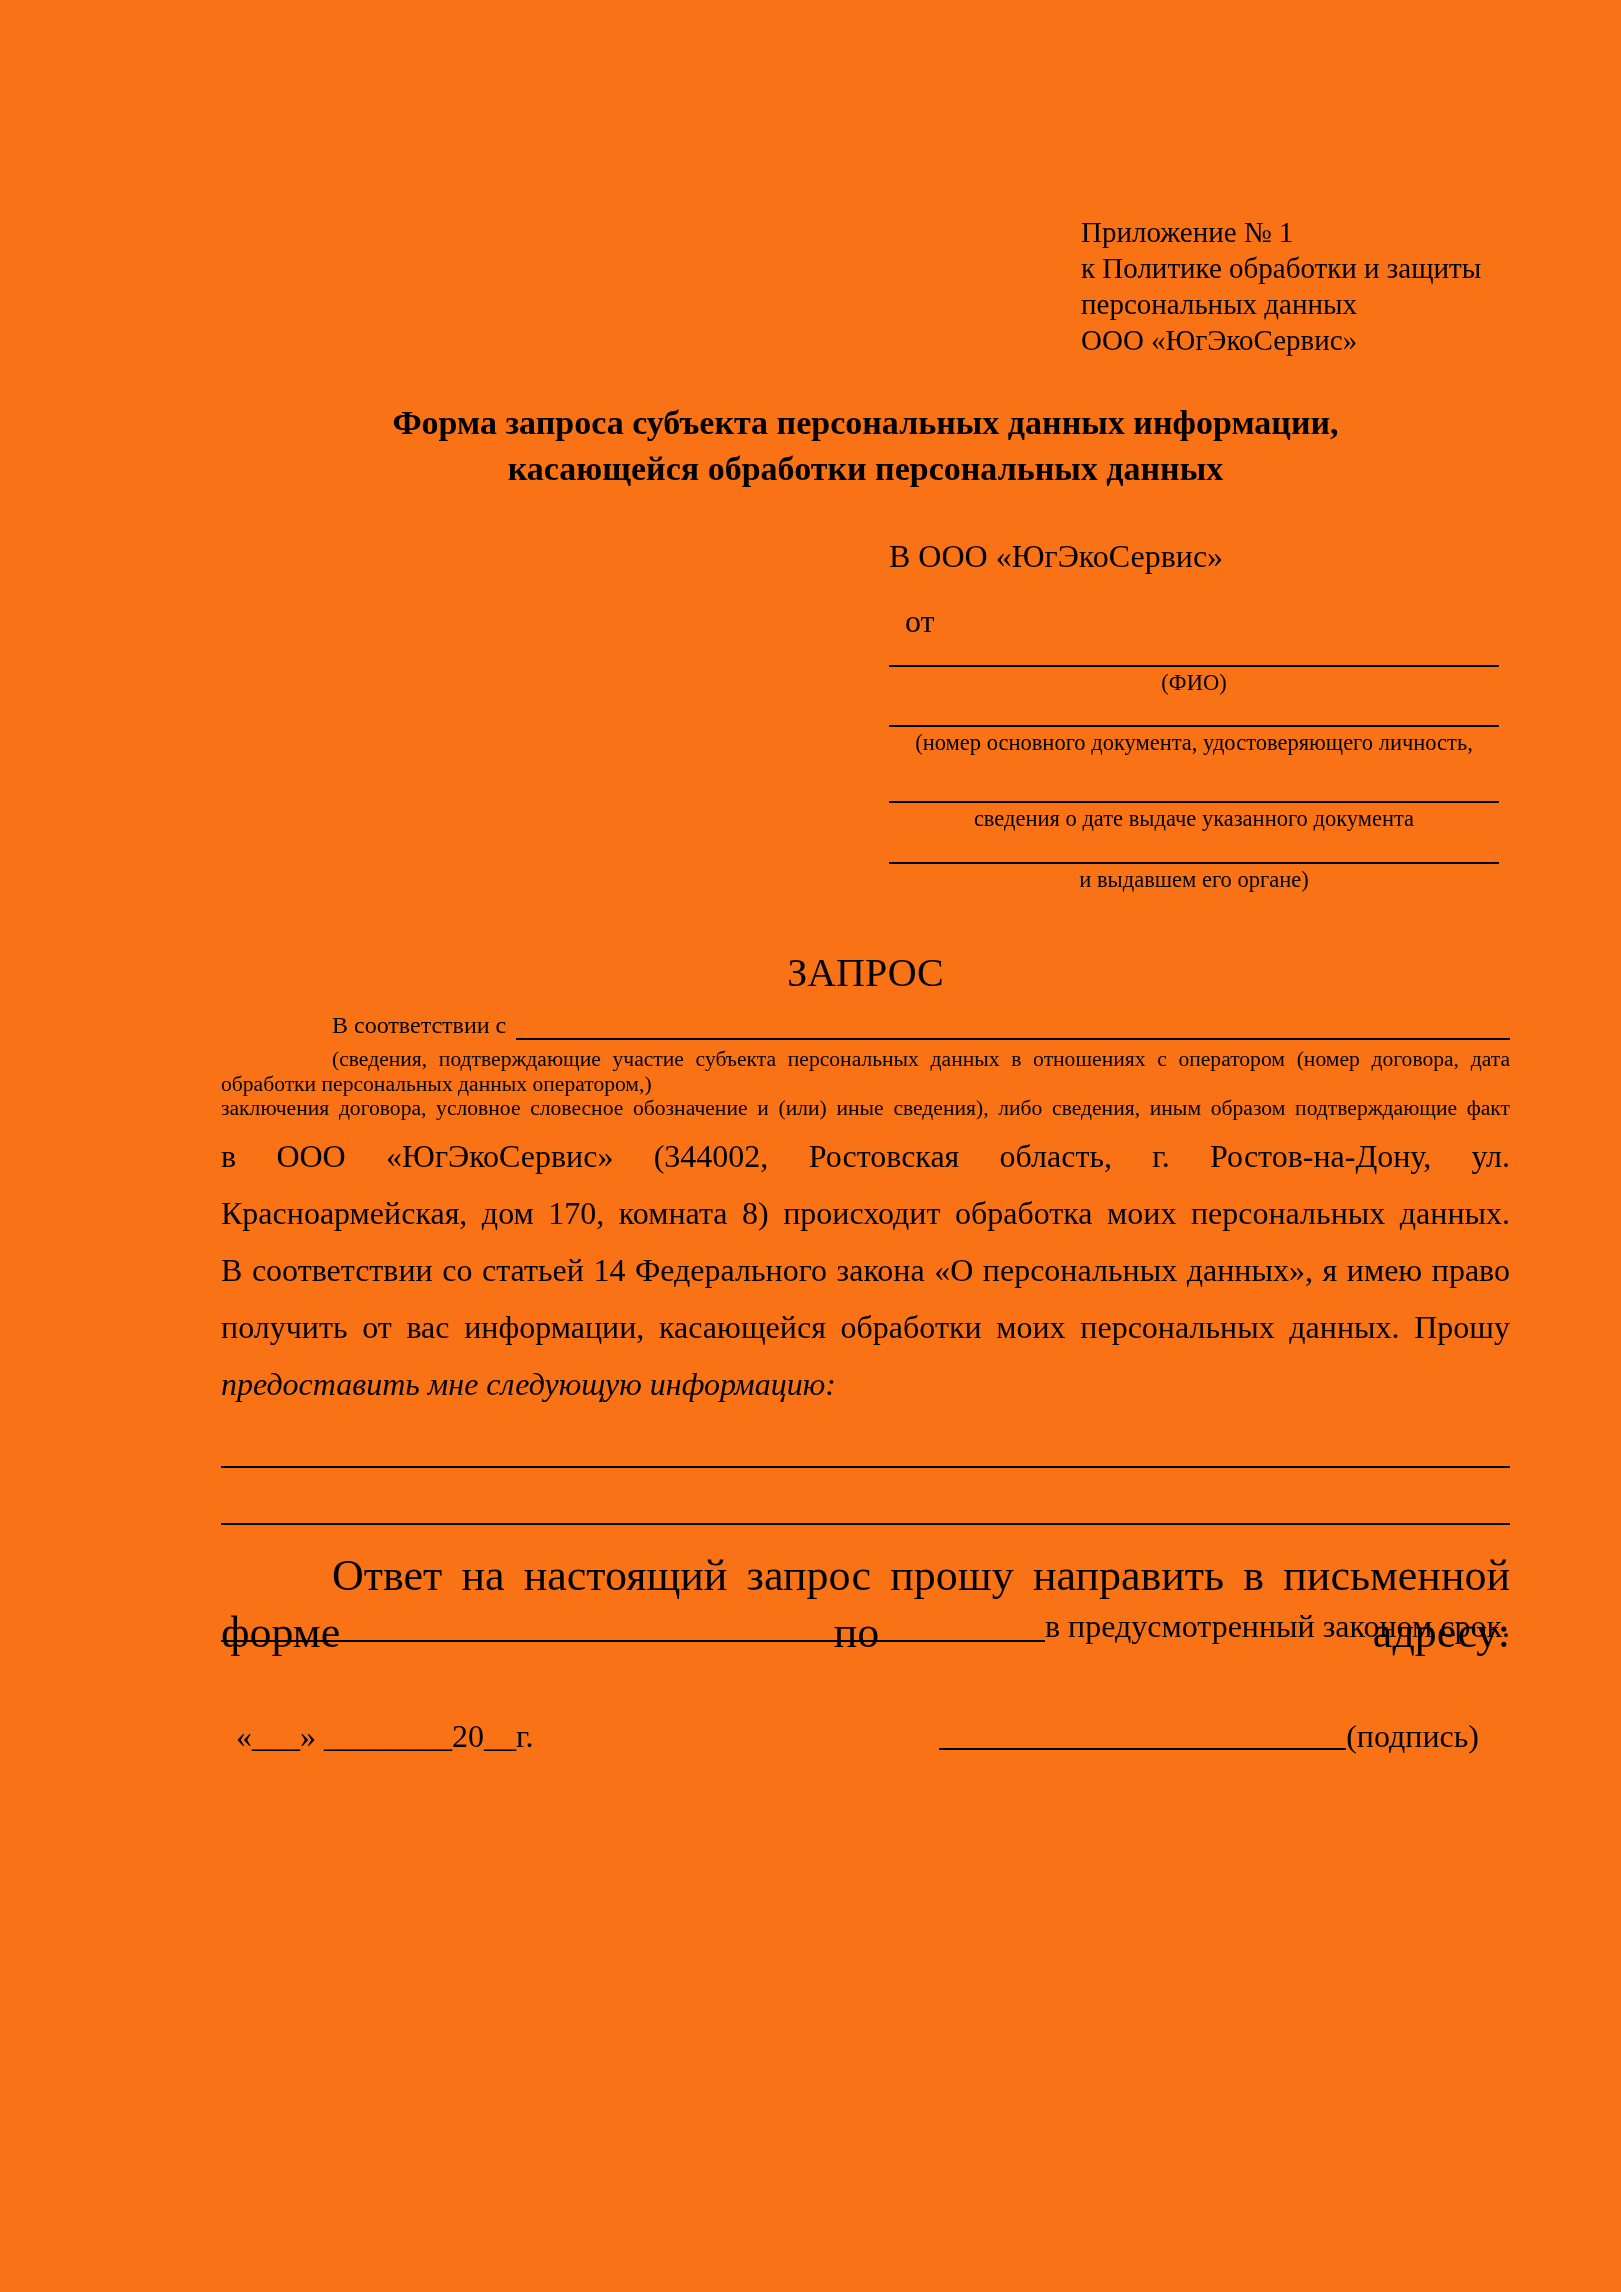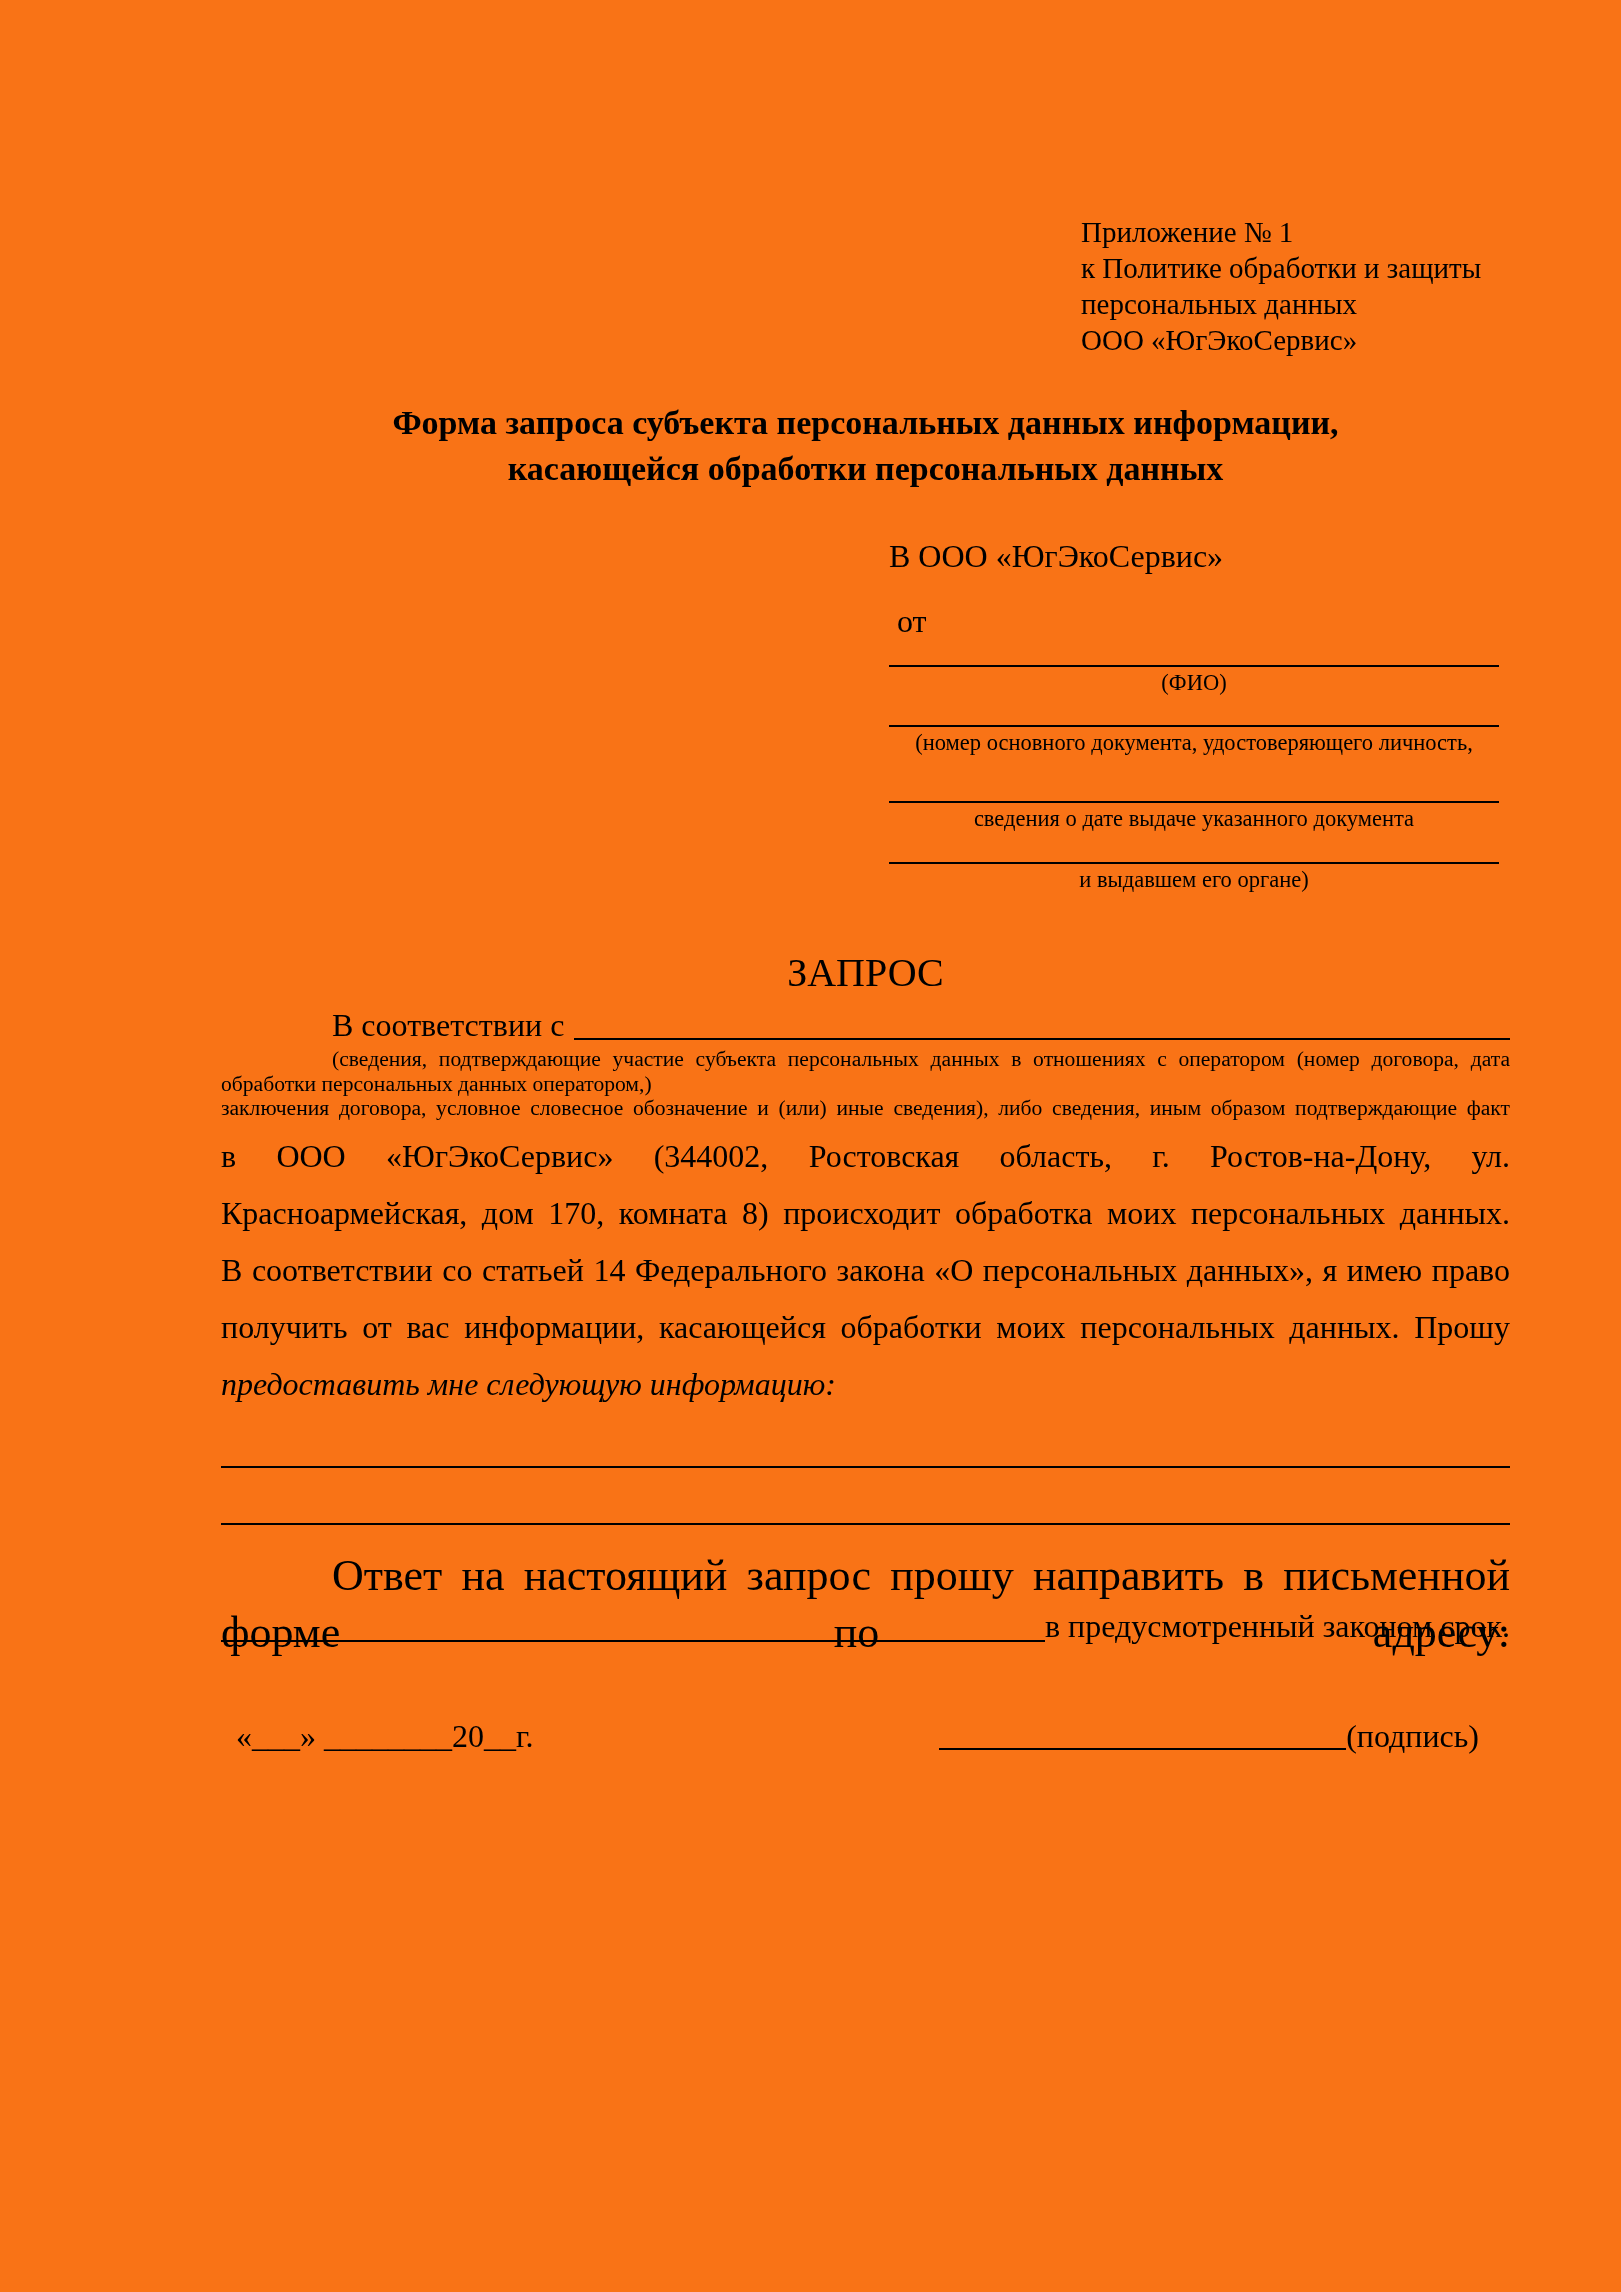--- a/index.html
+++ b/index.html
@@ -11,29 +11,29 @@
     color:#000;
     overflow:hidden;
   }
   
   .appendix{position:absolute;left:1081px;top:214px;font-size:29px;line-height:36px;white-space:nowrap;}
   
   .doc-title{position:absolute;left:221px;top:400px;width:1289px;text-align:center;font-weight:bold;font-size:34px;line-height:46px;}
   
   .addressee{position:absolute;left:889px;top:537px;width:610px;height:382px;}
   .addressee .recipient{font-size:32px;line-height:39px;}
-  .addressee .from-label{position:absolute;left:8px;top:65px;font-size:32px;line-height:39px;}
+  .addressee .from-label{position:absolute;left:16px;top:65px;font-size:32px;line-height:39px;}
   .fld{position:absolute;left:0;width:610px;}
   .fld .fld-line{border-bottom:2.9px solid #000;height:0;width:100%;}
   .fld .fld-caption{text-align:center;font-size:22.5px;line-height:26.5px;margin-top:2.9px;}
   .fld1{top:128px;} .fld2{top:188px;} .fld3{top:264px;} .fld4{top:325px;}
   
   .request-heading{position:absolute;left:221px;top:949px;width:1289px;text-align:center;font-size:40px;}
   
-  .accordance{position:absolute;left:221px;top:1008px;width:1289px;display:flex;font-size:32px;line-height:35px;}
+  .accordance{position:absolute;left:221px;top:1008px;width:1289px;display:flex;font-size:24px;line-height:35px;}
   .accordance .indent{width:111px;flex:0 0 111px;}
   .accordance .lead{white-space:nowrap;padding-right:9.8px;}
   .accordance .blank{flex:1 1 auto;border-bottom:2.9px solid #000;margin-bottom:2.9px;}
   
   .small-caption{position:absolute;left:221px;top:1047px;width:1289px;font-size:21.6px;line-height:24.5px;}
   .small-caption .cap-line{text-align:justify;text-align-last:justify;}
   .small-caption .cap-line.first{padding-left:111px;}
   .small-caption .cap-line.last{text-align:left;text-align-last:left;}
   
   .body-par{position:absolute;left:221px;top:1128px;width:1289px;font-size:32px;}

